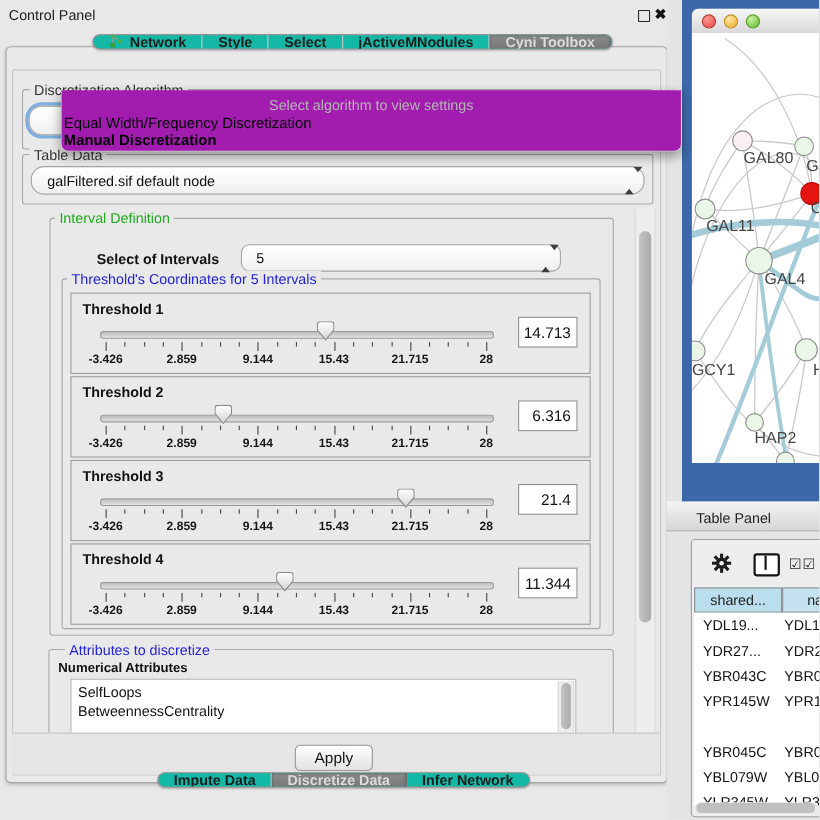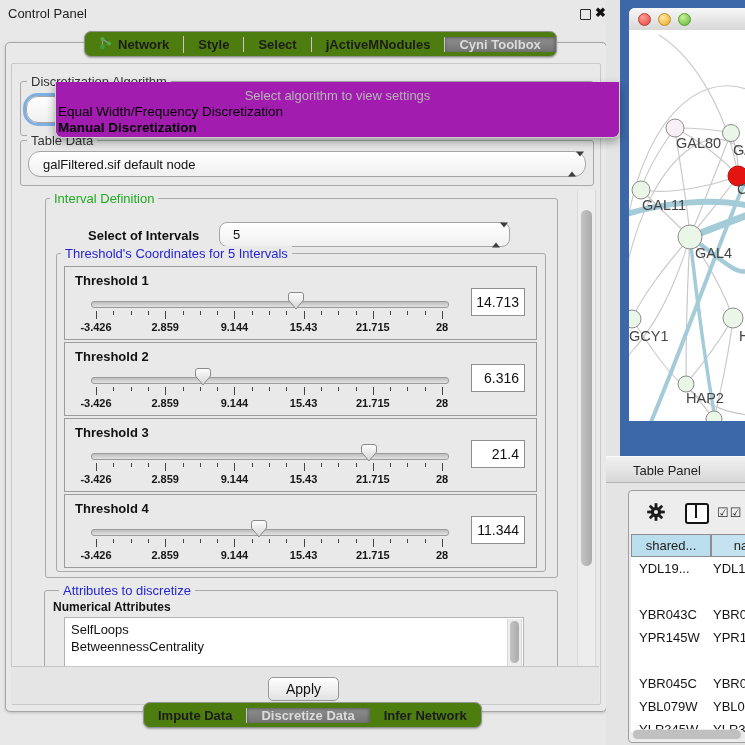--- a/index.html
+++ b/index.html
@@ -7,22 +7,22 @@
          font-family:"Liberation Sans",sans-serif;background:#e8e8e8;}
   .abs{position:absolute;}
   
   .titlebar-text{font-size:13px;color:#1d1d1d;}
   .win-square{width:9px;height:9px;border:1.5px solid #2a2a2a;border-radius:1px;}
   .win-close{font-size:13px;font-weight:bold;color:#111;line-height:10px;}
   .panelA{background:#e9e9e9;border:1px solid #a6a6a6;border-radius:5px;
           box-shadow:0 1px 3px rgba(0,0,0,.18);}
   .panelB{border:1px solid #c9c9c9;border-radius:2px;}
   
-  .seg-bar{display:flex;background:#4d7c0f;border:1px solid #949494;border-radius:7px;
-           overflow:hidden;box-shadow:0 1px 2px rgba(0,0,0,.28);height:26px;box-sizing:border-box;align-items:center;}
+  .seg-bar{display:flex;background:#14b8a6;border:1px solid #949494;border-radius:7px;
+           overflow:hidden;box-shadow:0 1px 2px rgba(0,0,0,.28);height:14px;box-sizing:border-box;align-items:center;}
   .seg{display:flex;align-items:center;justify-content:center;font-size:13px;font-weight:bold;
        color:#1c1c1c;padding:0 14px;border-right:1px solid #c6c6c6;white-space:nowrap;cursor:default;}
   .seg:last-child{border-right:none;}
   .seg.selected{background:linear-gradient(#8e8e8e,#747474);color:#dcdcdc;
                 box-shadow:inset 0 1px 3px rgba(0,0,0,.35);border-right:1px solid #6d6d6d;}
   .seg .net-ico{margin-right:6px;}
   
   .group{border:1px solid #a9a9a9;border-radius:3px;}
   .group-title{position:absolute;top:-8px;background:#e9e9e9;padding:0 4px;font-size:13px;line-height:15px;}
   .gt-black{color:#333;}
@@ -453,20 +453,24 @@
       <div class="abs" style="left:2px;top:43px;width:115px;height:23px;" id="tbl-head">
           <div class="hdr-cell" style="left: 0px; width: 80px; background: rgb(186, 222, 237);">shared...</div>
           <div class="hdr-cell" style="left: 80px; width: 60px; background: rgb(196, 226, 239);">na</div>
         </div>
 
       <div class="abs" id="tbl-rows" style="left:2px;top:66px;width:115px;height:175px;background:#fff;overflow:hidden;">
           <div class="trow" style="top: 0px;">
             <span class="c1">YDL19...</span>
             <span class="c2">YDL1</span>
           </div>
+          <div class="trow" style="top: 23px;">
+            <span class="c1">YDR27...</span>
+            <span class="c2">YDR2</span>
+          </div>
           <div class="trow" style="top: 46px;">
             <span class="c1">YBR043C</span>
             <span class="c2">YBR0</span>
           </div>
           <div class="trow" style="top: 69px;">
             <span class="c1">YPR145W</span>
             <span class="c2">YPR1</span>
           </div>
           <div class="trow" style="top: 115px;">
             <span class="c1">YBR045C</span>

